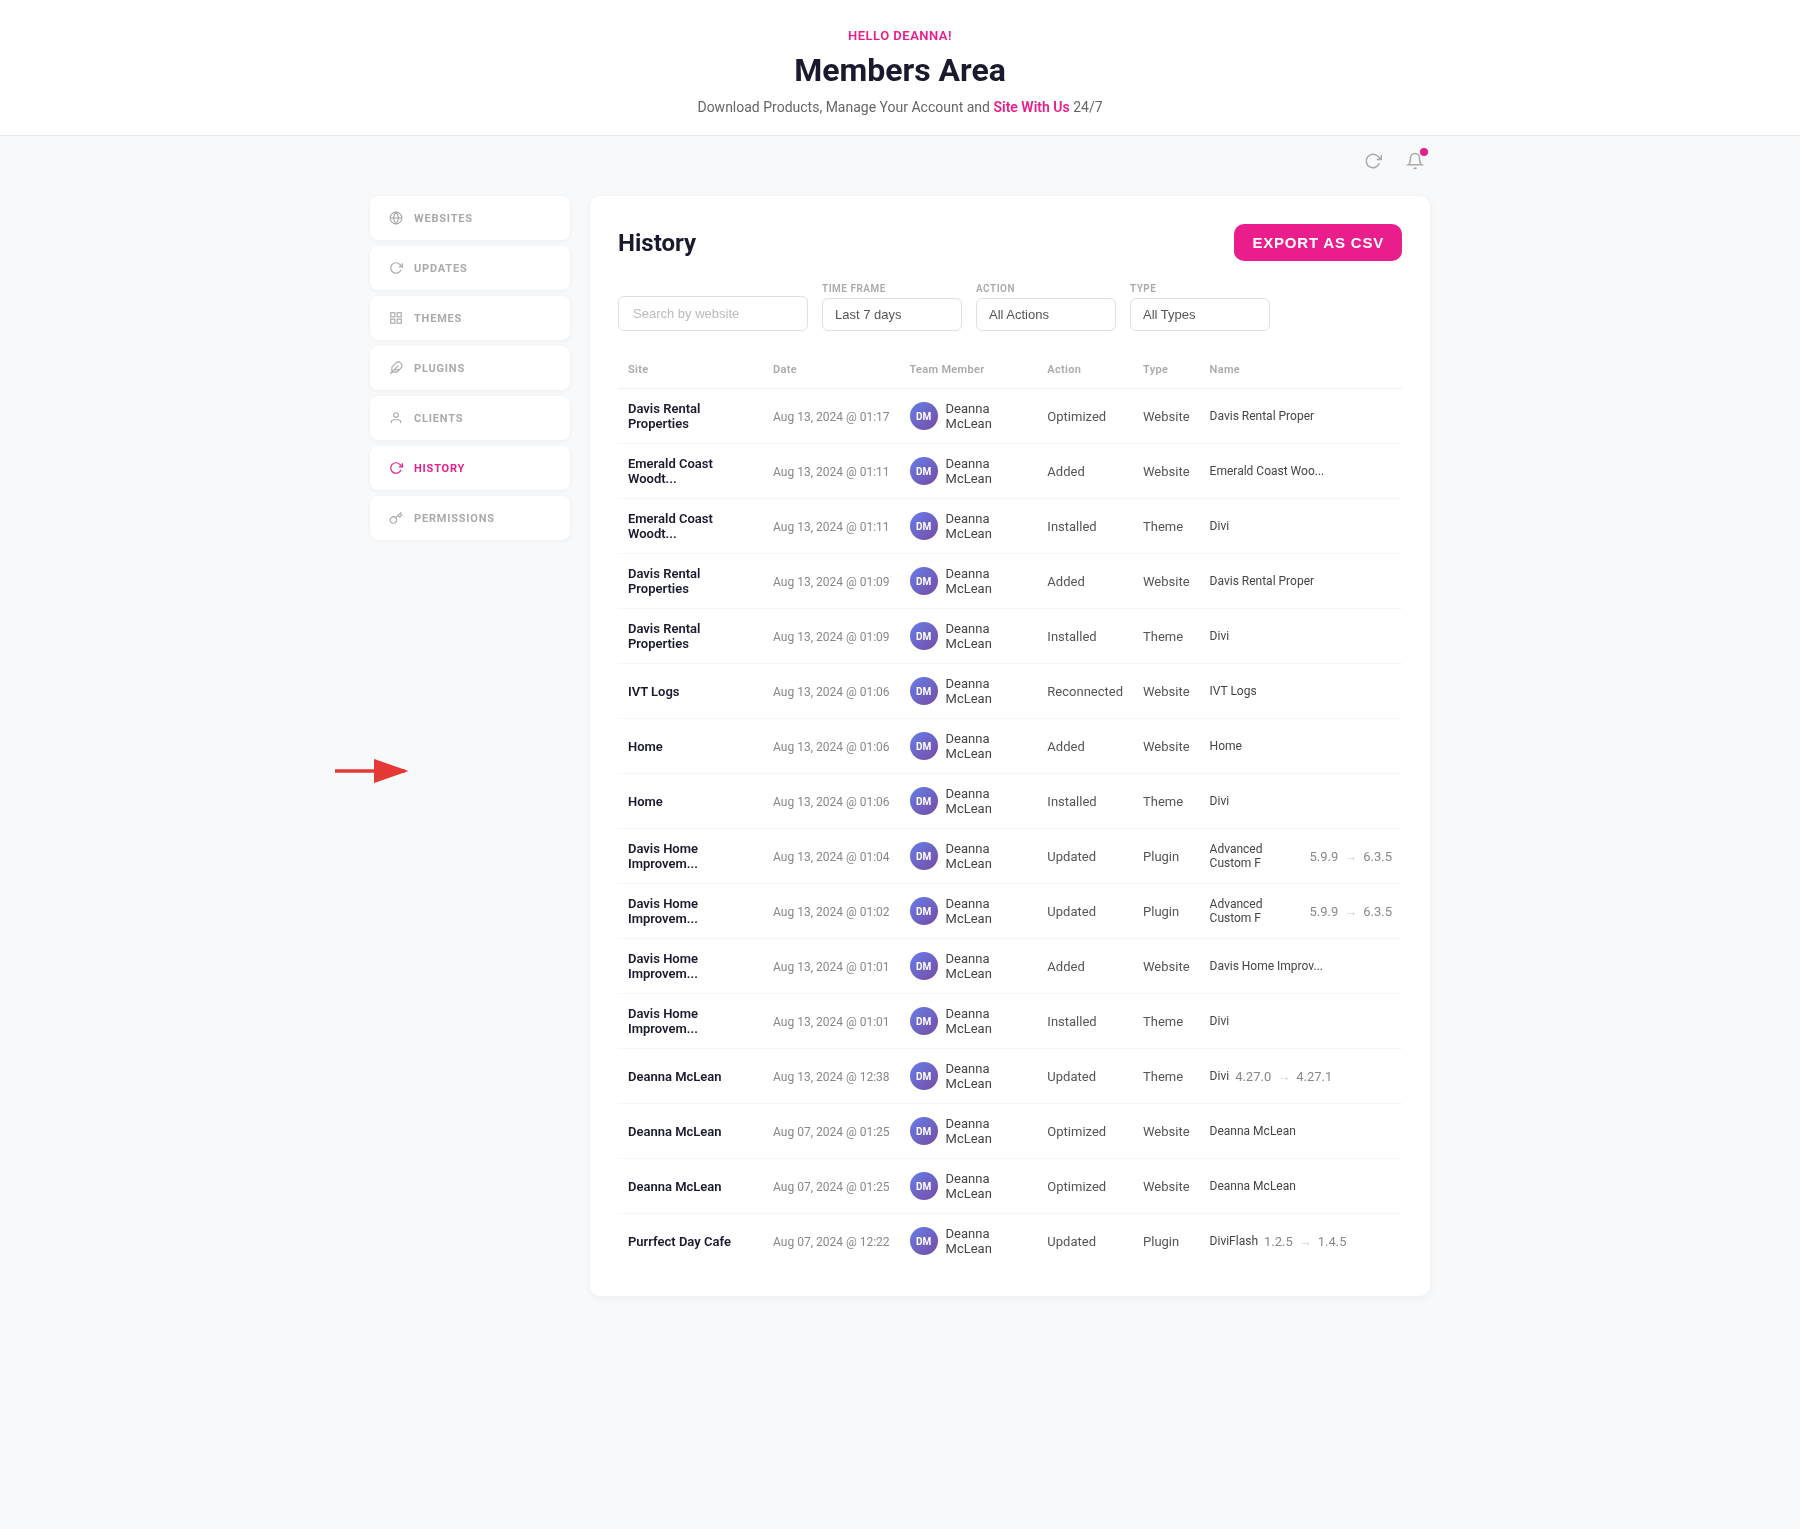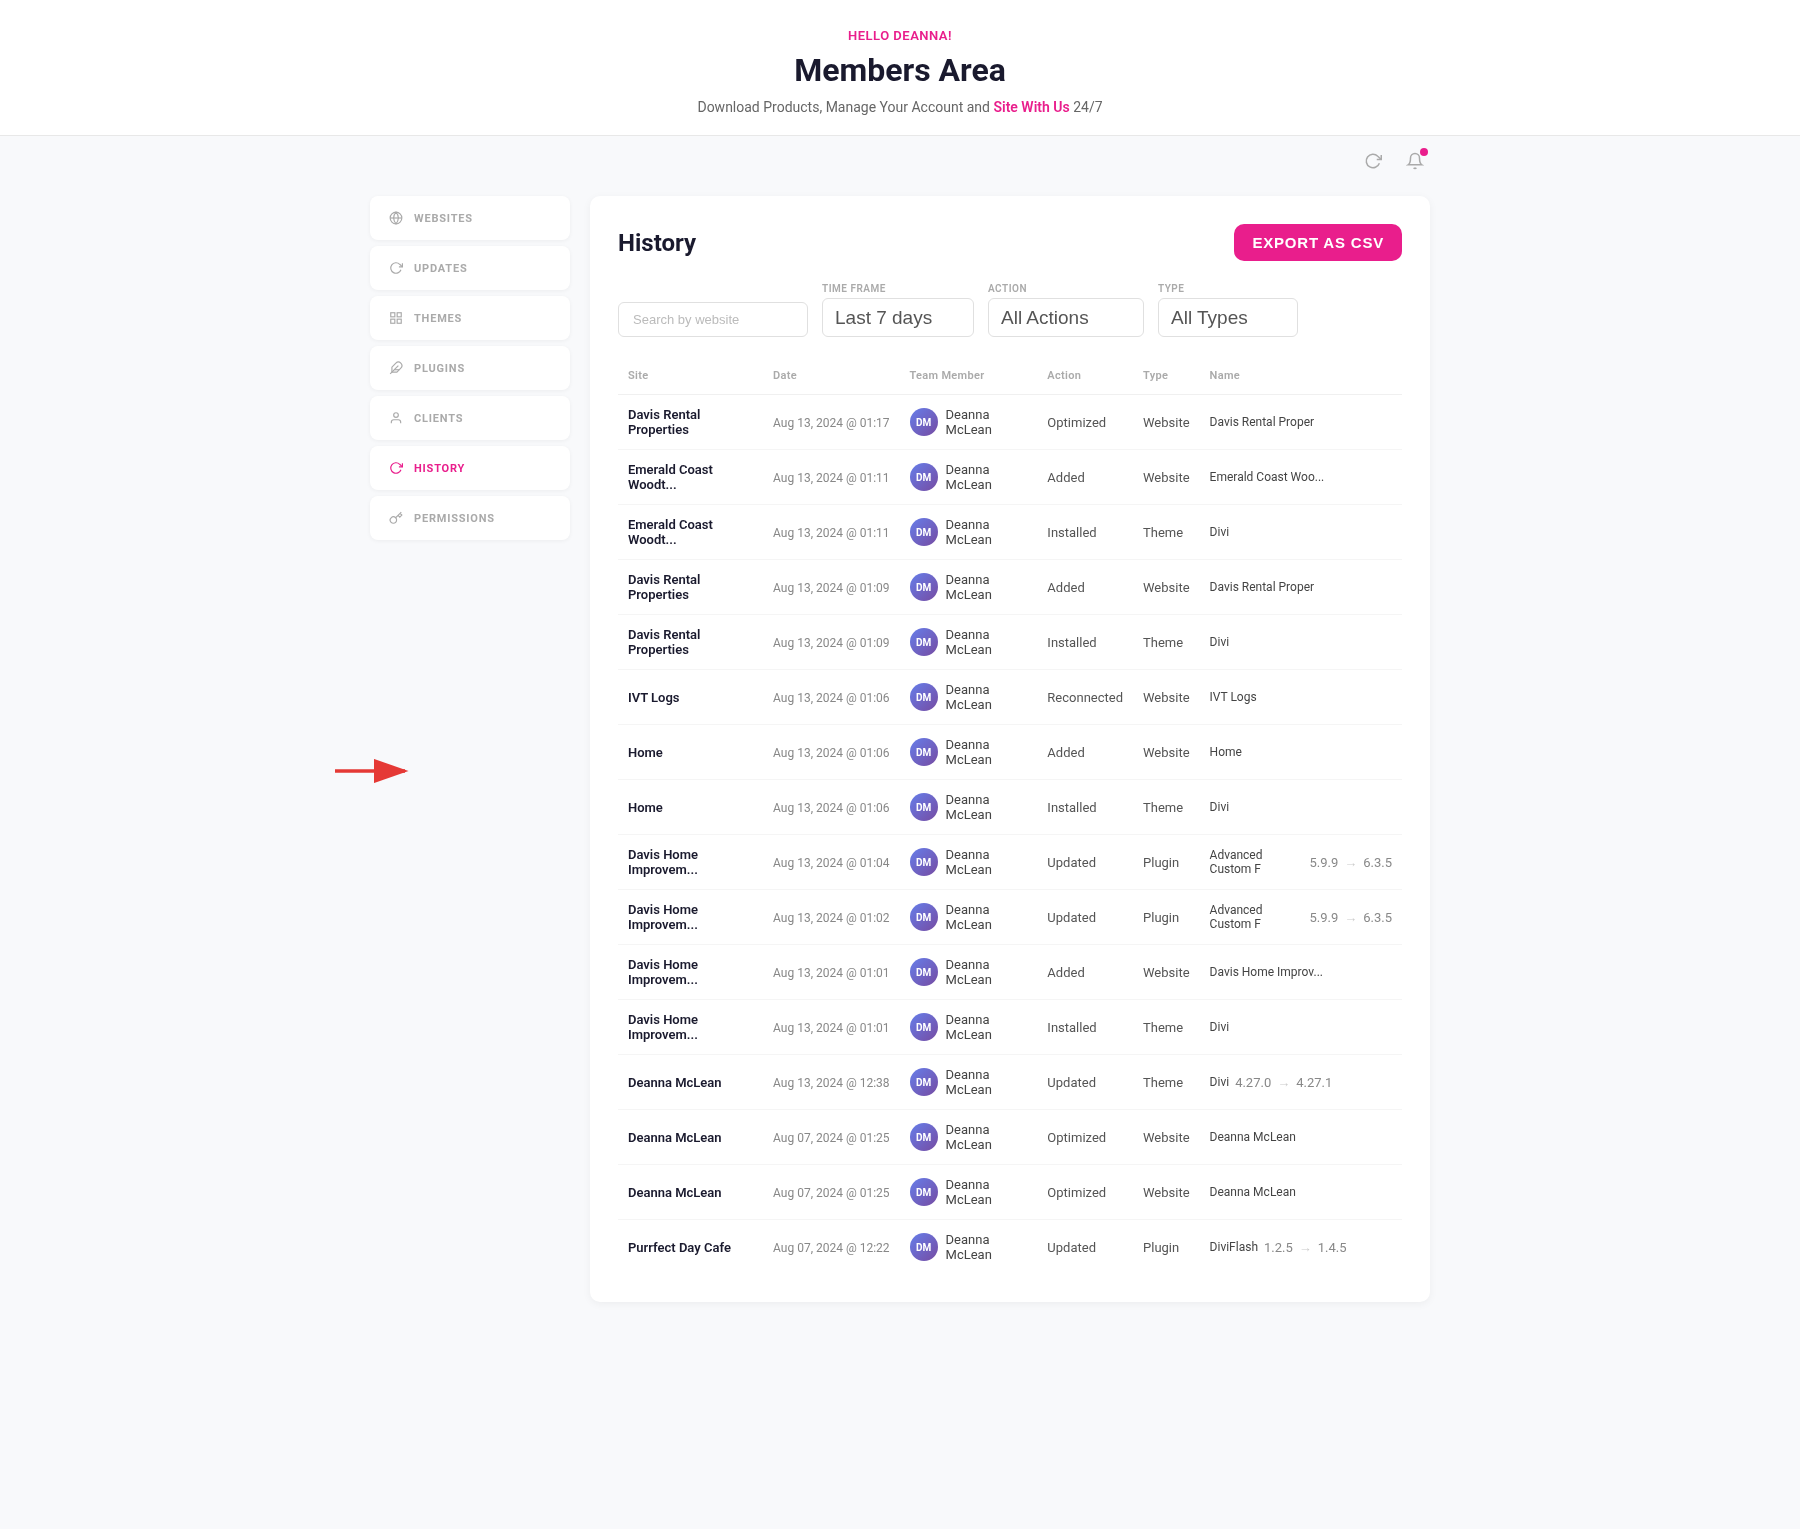--- a/index.html
+++ b/index.html
@@ -214,21 +214,21 @@
       font-size: 10px;
       font-weight: 600;
       color: #aaa;
       letter-spacing: 0.5px;
       text-transform: uppercase;
     }
     .filter-select {
       border: 1.5px solid #e0e0e0;
       border-radius: 6px;
       padding: 8px 30px 8px 12px;
-      font-size: 19px;
+      font-size: 13px;
       color: #555;
       background: #fff;
       appearance: none;
       cursor: pointer;
       min-width: 140px;
     }
     .search-input {
       border: 1.5px solid #e0e0e0;
       border-radius: 6px;
       padding: 9px 14px;

